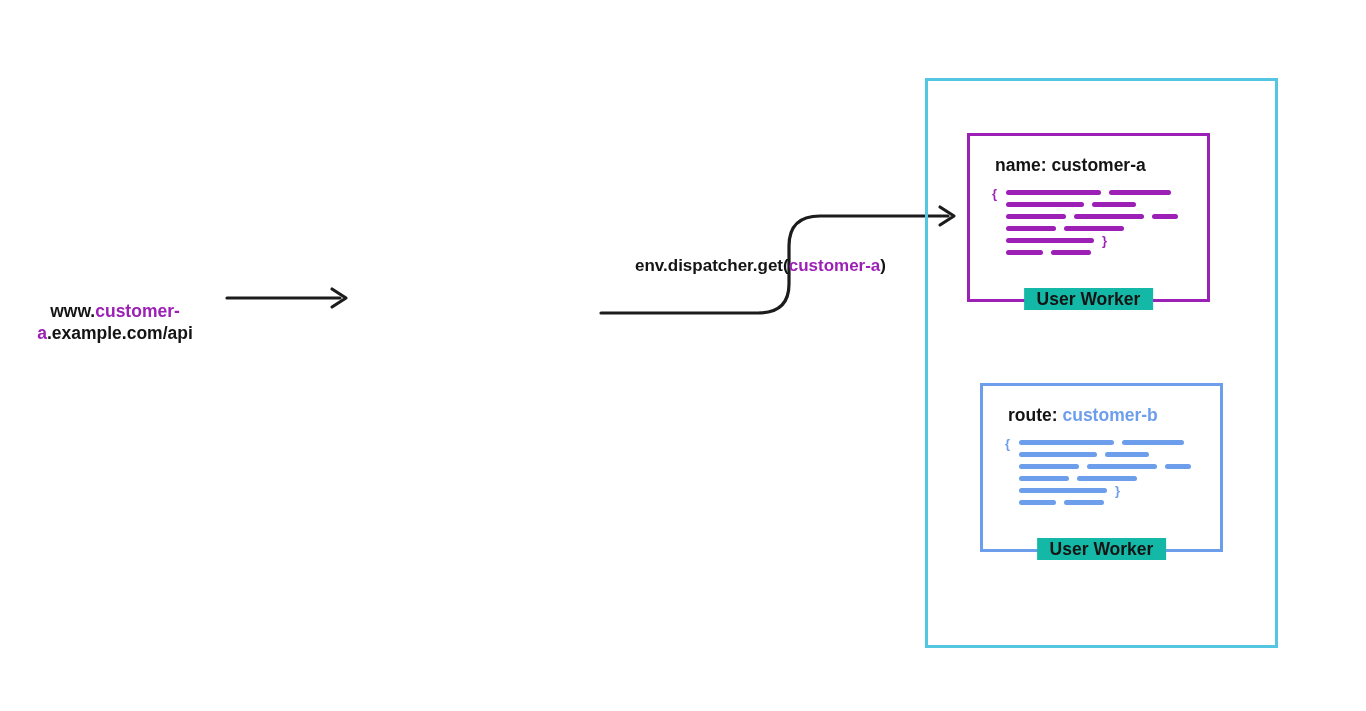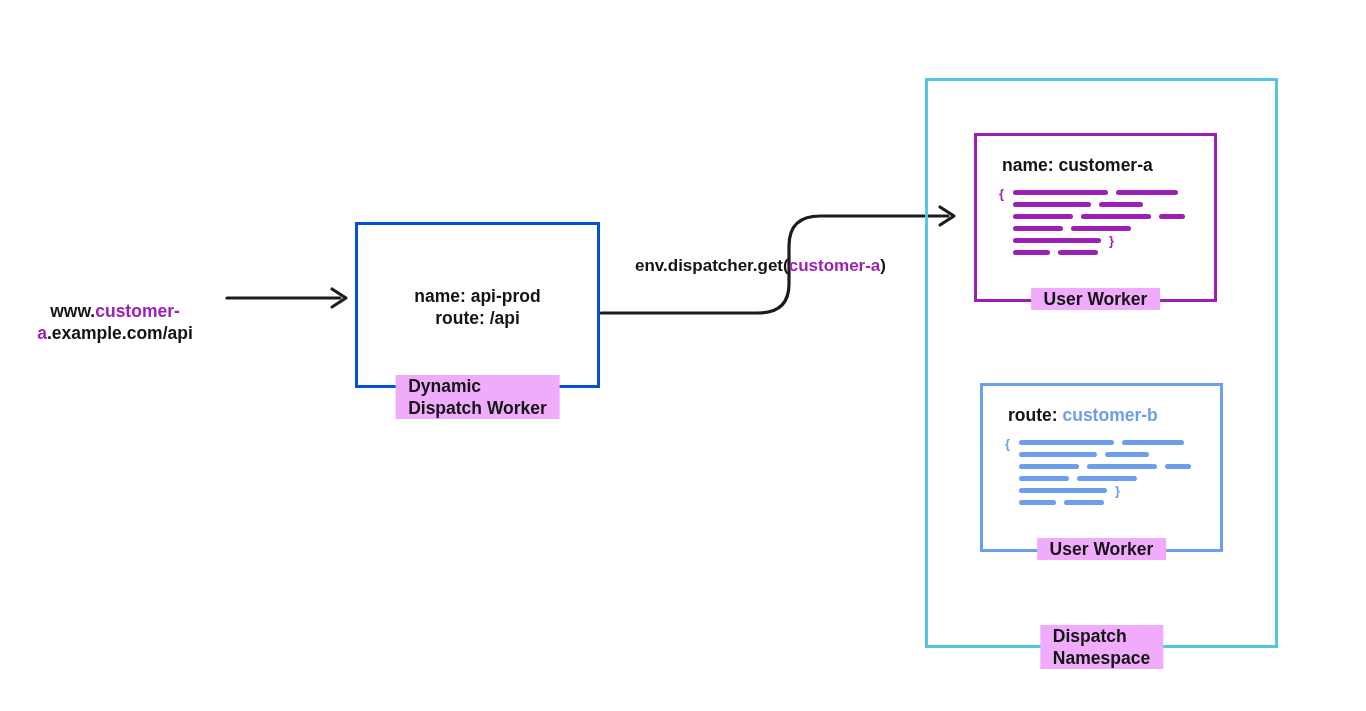--- a/index.html
+++ b/index.html
@@ -10,37 +10,37 @@
   }
   .arrows{position:absolute;left:0;top:0;width:1366px;height:711px;pointer-events:none;}
   .arrows path{stroke:var(--ink);stroke-width:3.2;fill:none;stroke-linecap:round;stroke-linejoin:round;}
 
   .purple-text{color:var(--purple);}
   .blue-text{color:var(--worker-blue);text-align:center;}
 
   .box{position:absolute;box-sizing:border-box;border-style:solid;border-width:3px;background:transparent;}
   .box-label{
     position:absolute;left:50%;transform:translateX(-50%);
-    background:#f0abfc;padding:0 13px;white-space:nowrap;
+    background:#14b8a6;padding:0 13px;white-space:nowrap;text-align:center;
     font-size:17.5px;line-height:22px;
   }
 
   .url-label{position:absolute;left:8px;top:268px;width:214px;text-align:center;font-size:17.5px;line-height:22px;margin-top:32px;}
 
   .dispatch-box{left:355px;top:222px;width:245px;height:166px;border-color:var(--dispatch-blue);}
   .dispatch-box .box-body{position:absolute;left:0;top:60px;width:100%;text-align:center;font-size:17.5px;line-height:22px;}
   .dispatch-box .box-label{bottom:-34px;}
 
   .env-call{position:absolute;left:635px;top:256px;font-size:17px;white-space:nowrap;text-align:right;}
 
   .namespace-box{left:925px;top:78px;width:353px;height:570px;border-color:var(--namespace-cyan);}
   .namespace-box > .box-label{bottom:-24px;}
 
   .worker-box{position:absolute;width:243px;height:169px;box-sizing:border-box;border-style:solid;border-width:3px;}
-  .worker-a{left:46px;top:52px;border-color:var(--purple);}
+  .worker-a{left:39px;top:52px;border-color:var(--purple);}
   .worker-b{left:52px;top:302px;border-color:var(--worker-blue);}
   .worker-title{position:absolute;left:25px;top:19px;font-size:17.5px;white-space:nowrap;}
   .worker-box .box-label{bottom:-11px;}
 
   .code{position:absolute;left:22px;top:54px;display:flex;flex-direction:column;gap:7px;padding-left:14px;}
   .code .brace{font-size:13px;font-weight:700;}
   .code .brace.open{position:absolute;left:0;top:-4px;}
   .code-row{display:flex;align-items:center;gap:8px;height:5px;}
   .code-bar{height:5px;border-radius:2.5px;}
   .worker-a .code-bar{background:var(--purple);}
@@ -59,30 +59,20 @@
     <path d="M332 289 L346 298 L332 307"></path>
     <path d="M601 313 H758 Q789 313 789 284 V246 Q789 216 820 216 H948"></path>
     <path d="M940 207 L954 216 L940 225"></path>
   </svg>
 
   <div class="url-label">
     <span>www.</span><span class="purple-text">customer-</span><br>
     <span class="purple-text">a</span><span>.example.com/api</span>
   </div>
 
-  <div class="box dispatch-box">
-    <div class="box-body">
-      <div>name: api-prod</div>
-      <div>route: /api</div>
-    </div>
-    <div class="box-label">
-      <div>Dynamic</div>
-      <div>Dispatch Worker</div>
-    </div>
-  </div>
 
   <div class="env-call">
     <span>env.dispatcher.get(</span><span class="purple-text">customer-a</span><span>)</span>
   </div>
 
   <div class="box namespace-box">
 
     <div class="worker-box worker-a">
       <div class="worker-title">name: customer-a</div>
       <div class="code">
@@ -144,20 +134,16 @@
             <span class="brace close">}</span>
           </div>
           <div class="code-row">
             <div class="code-bar" style="width: 37px;"></div>
             <div class="code-bar" style="width: 40px;"></div>
           </div>
         </div>
       <div class="box-label">User Worker</div>
     </div>
 
-    <div class="box-label">
-      <div>Dispatch</div>
-      <div>Namespace</div>
-    </div>
 
   </div>
 
 </div>
 
 </body></html>

